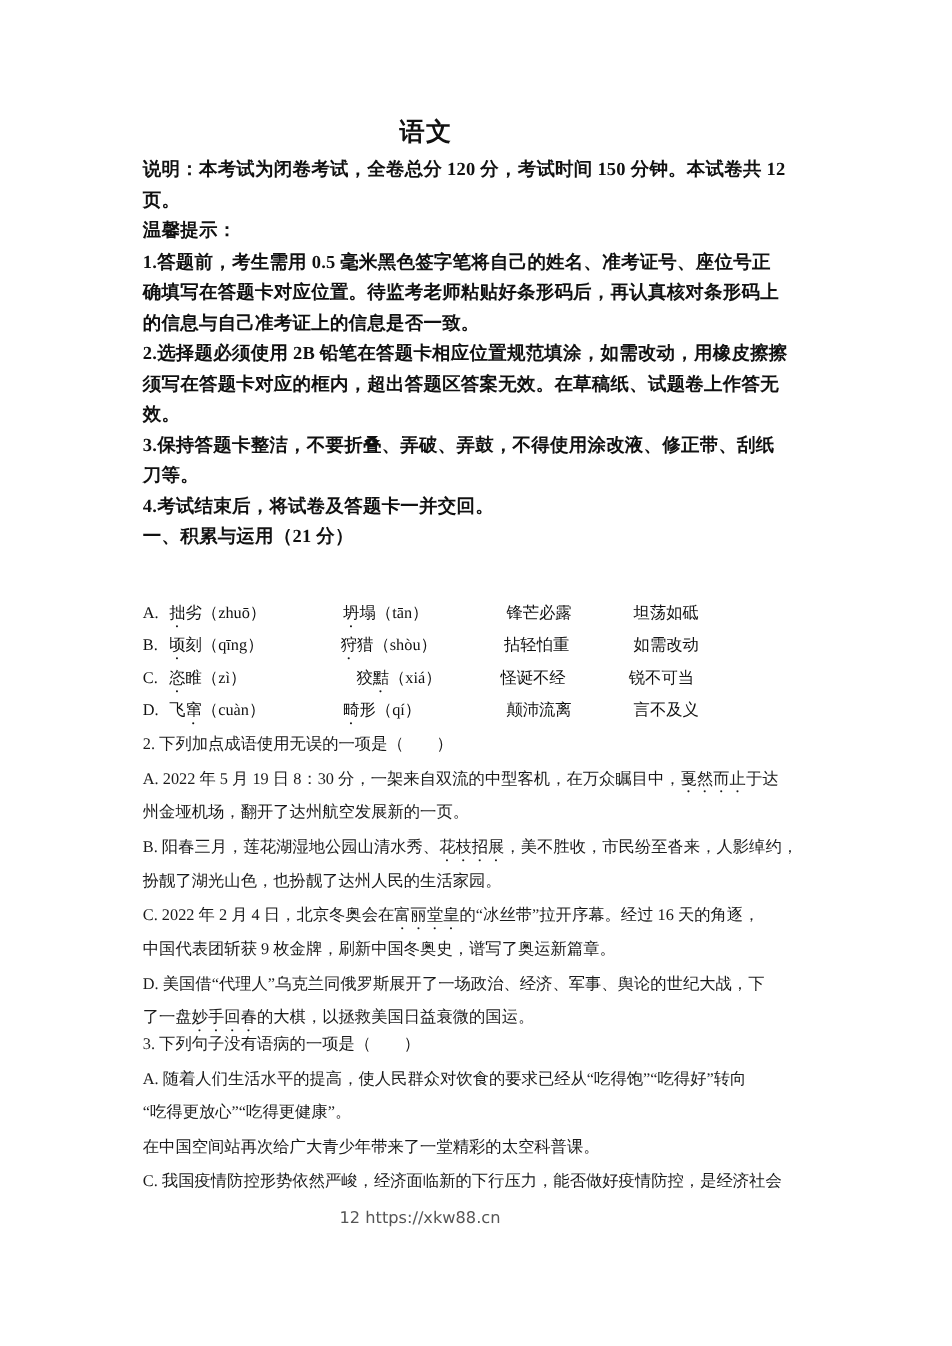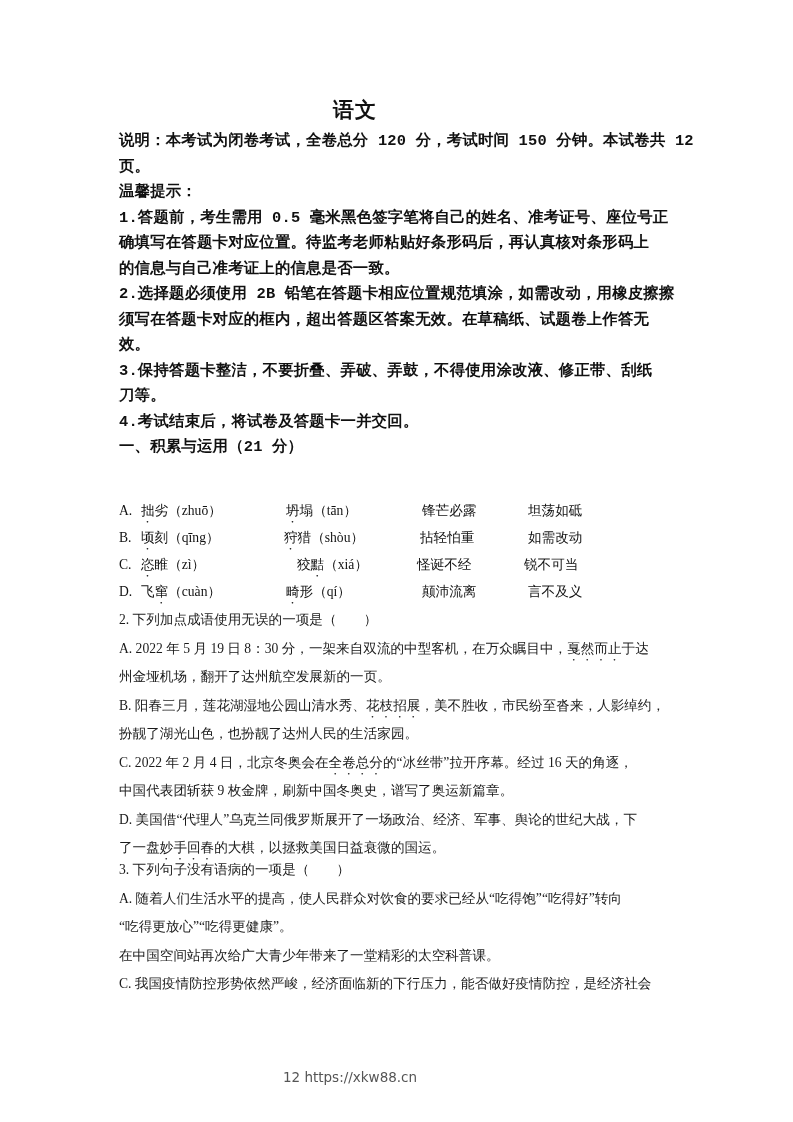--- a/index.html
+++ b/index.html
@@ -1,26 +1,26 @@
 <!DOCTYPE html>
 <html><head>
 <meta charset="utf-8">
 <style>
   html, body { margin: 0; padding: 0; background: #ffffff; }
   body { width: 793px; height: 1122px; position: relative; overflow: hidden; color: #111; }
   .page { position: absolute; left: 0; top: 0; width: 793px; height: 1122px; }
   .title { position: absolute; top: 96px; left: 0; width: 710px; text-align: center; font-size: 21px; font-weight: bold; font-family: "DejaVu Serif", serif; letter-spacing: 1px; }
-  .bold-block { position: absolute; left: 119px; width: 560px; font-family: Liberation Mono, monospace; font-weight: bold; font-size: 15.4px; line-height: 25.5px; letter-spacing: 0.2px; }
+  .bold-block { position: absolute; left: 119px; width: 560px; font-family: Liberation Serif, serif; font-weight: bold; font-size: 15.4px; line-height: 25.5px; letter-spacing: 0.2px; }
   .bline { white-space: nowrap; height: 25.5px; }
   .q { position: absolute; left: 119px; width: 560px; font-family: "Liberation Serif", "DejaVu Serif", serif; font-size: 13.6px; color: #1a1a1a; }
   .qline { white-space: nowrap; height: 28.5px; line-height: 28.5px; }
   .opt-row { position: absolute; left: 119px; font-family: "Liberation Serif", "DejaVu Serif", serif; font-size: 13.6px; height: 27px; line-height: 27px; width: 560px; }
   .opt-row span.cell { position: absolute; top: 0; white-space: nowrap; }
   .dot { text-emphasis: filled dot; text-emphasis-position: under; -webkit-text-emphasis: filled dot; -webkit-text-emphasis-position: under; }
-  .footer { position: absolute; top: 1069px; left: 0; width: 700px; text-align: center; font-family: "DejaVu Sans", sans-serif; font-size: 13.5px; color: #555; }
+  .footer { position: absolute; top: 1007px; left: 0; width: 700px; text-align: center; font-family: "DejaVu Sans", sans-serif; font-size: 13.5px; color: #555; }
 </style>
 </head>
 <body>
 
 <div class="page">
 
   <div class="title">语文</div>
 
   <div class="bold-block" style="top:129px;">
     <div class="bline">说明：本考试为闭卷考试，全卷总分 120 分，考试时间 150 分钟。本试卷共 12</div>
@@ -70,21 +70,21 @@
     <span class="cell" style="left:303px;">颠沛流离</span>
     <span class="cell" style="left:409px;">言不及义</span>
   </div>
 
   <div class="q" style="top:606px;">
     <div class="qline">2. 下列加点成语使用无误的一项是（　　）</div>
     <div class="qline"><span>A.  2022 年 5 月 19 日 8：30 分，一架来自双流的中型客机，在万众瞩目中，</span><span class="dot">戛然而止</span><span>于达</span></div>
     <div class="qline">州金垭机场，翻开了达州航空发展新的一页。</div>
     <div class="qline"><span>B.  阳春三月，莲花湖湿地公园山清水秀、</span><span class="dot">花枝招展</span><span>，美不胜收，市民纷至沓来，人影绰约，</span></div>
     <div class="qline">扮靓了湖光山色，也扮靓了达州人民的生活家园。</div>
-    <div class="qline"><span>C.  2022 年 2 月 4 日，北京冬奥会在</span><span class="dot">全卷总分</span><span>的“冰丝带”拉开序幕。经过 16 天的角逐，</span></div>
+    <div class="qline"><span>C.  2022 年 2 月 4 日，北京冬奥会在</span><span class="dot">富丽堂皇</span><span>的“冰丝带”拉开序幕。经过 16 天的角逐，</span></div>
     <div class="qline">中国代表团斩获 9 枚金牌，刷新中国冬奥史，谱写了奥运新篇章。</div>
     <div class="qline">D.  美国借“代理人”乌克兰同俄罗斯展开了一场政治、经济、军事、舆论的世纪大战，下</div>
     <div class="qline"><span>了一盘</span><span class="dot">妙手回春</span><span>的大棋，以拯救美国日益衰微的国运。</span></div>
   </div>
 
   <div class="q" style="top:856px;">
     <div class="qline">3. 下列句子没有语病的一项是（　　）</div>
     <div class="qline">A.  随着人们生活水平的提高，使人民群众对饮食的要求已经从“吃得饱”“吃得好”转向</div>
     <div class="qline">“吃得更放心”“吃得更健康”。</div>
     <div class="qline">在中国空间站再次给广大青少年带来了一堂精彩的太空科普课。</div>

